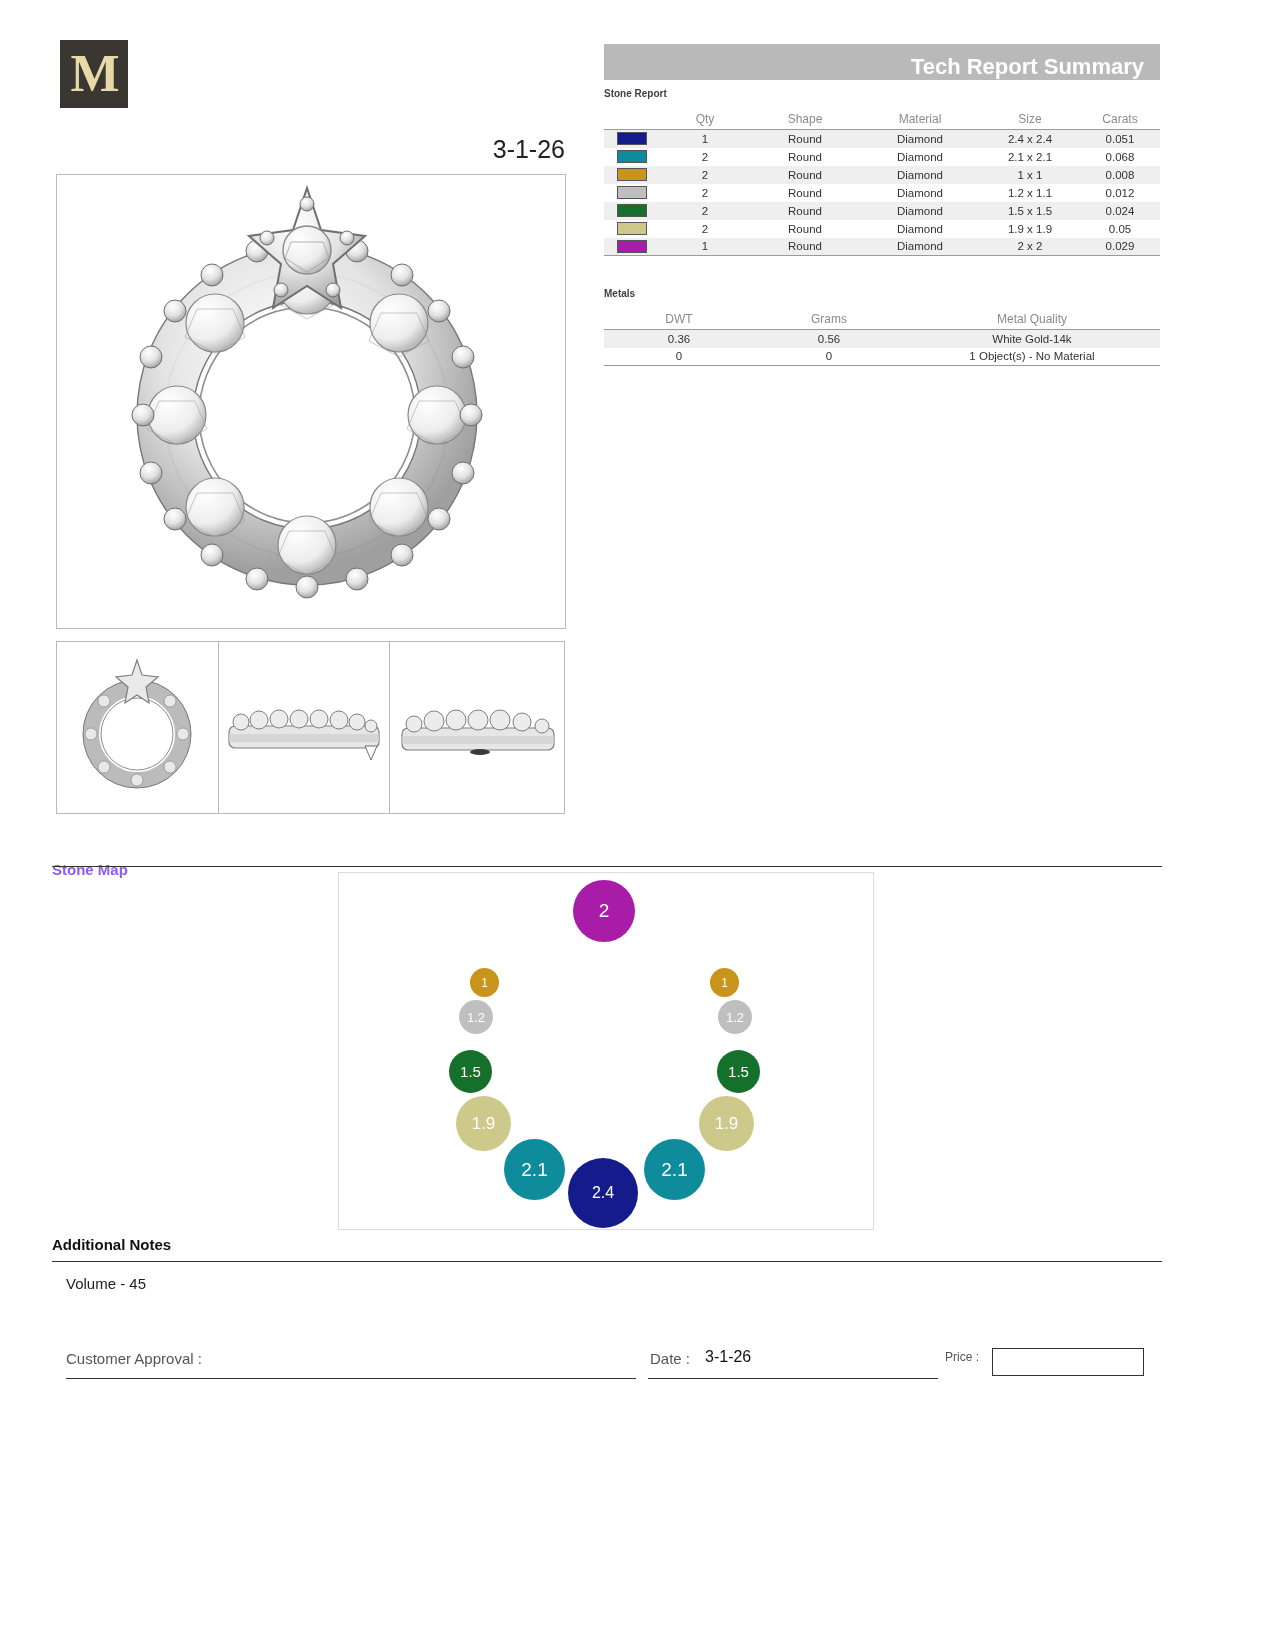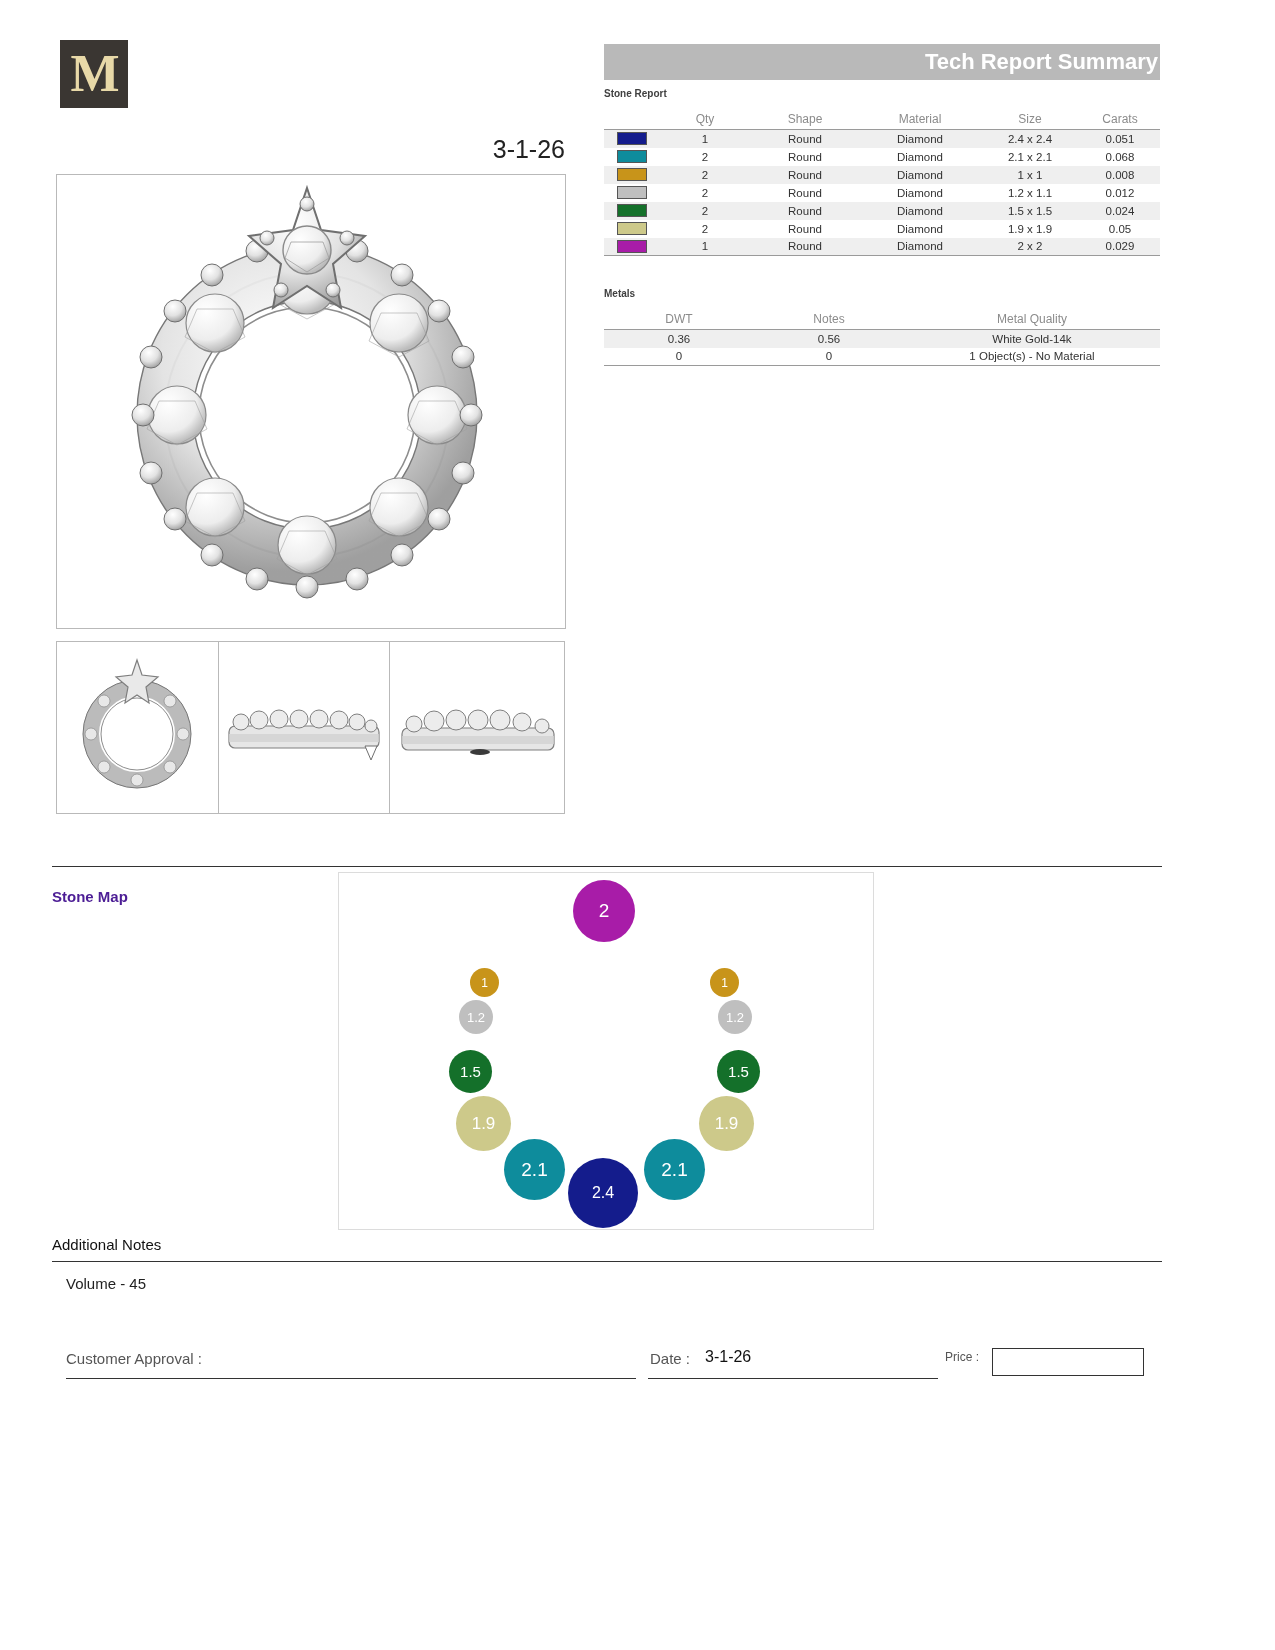--- a/index.html
+++ b/index.html
@@ -66,22 +66,22 @@
   #thumb-1 { width: 163px; height: 173px; }
   #thumb-2 { width: 172px; height: 173px; margin-left: -1px; }
   #thumb-3 { width: 176px; height: 173px; margin-left: -1px; }
 
   
   #tech-header {
     position: absolute;
     left: 604px; top: 44px;
     width: 556px; height: 36px;
     background: #b9b9b9;
-    display: flex; align-items: center; justify-content: flex-end;
-    padding-right: 2px;
+    display: flex; align-items: flex-end; justify-content: flex-end;
+    padding-right: 16px;
   }
   #tech-header-title {
     font-size: 22px; font-weight: bold; color: #ffffff;
   }
   .section-heading {
     position: absolute;
     font-size: 10px;
     font-weight: bold;
     color: #404040;
   }
@@ -118,22 +118,22 @@
     display: inline-block;
     width: 30px; height: 13px;
     border: 1px solid #555;
     vertical-align: middle;
   }
   td.swatch-cell { width: 56px; text-align: left; padding-left: 6px; }
 
   
   #stone-map-heading {
     position: absolute;
-    left: 52px; top: 888px;
-    font-size: 15px; font-weight: bold; color: #4c1d95;
+    left: 52px; top: 861px;
+    font-size: 15px; font-weight: bold; color: #8b5cf6;
   }
   #stone-map-rule {
     position: absolute;
     left: 52px; top: 866px;
     width: 1110px; height: 1px; background: #333;
   }
   #stone-map-frame {
     position: absolute;
     left: 338px; top: 872px;
     width: 536px; height: 358px;
@@ -146,21 +146,21 @@
     display: flex; align-items: center; justify-content: center;
     color: #ffffff;
     font-size: 17px;
     font-weight: normal;
   }
 
   
   #notes-heading {
     position: absolute;
     left: 52px; top: 1236px;
-    font-size: 15px; font-weight: normal; color: #111;
+    font-size: 15px; font-weight: bold; color: #111;
   }
   #notes-rule {
     position: absolute;
     left: 52px; top: 1261px;
     width: 1110px; height: 1px; background: #333;
   }
   #notes-text {
     position: absolute;
     left: 66px; top: 1275px;
     font-size: 15px; color: #222;
@@ -418,21 +418,21 @@
       </tr>
     </tbody>
 </table>
 
 <div class="section-heading" id="metals-heading">Metals</div>
 
 <table class="report" id="metals-table">
   <thead>
     <tr>
       <th style="width:150px;">DWT</th>
-      <th style="width:150px;">Notes</th>
+      <th style="width:150px;">Grams</th>
       <th style="width:256px;">Metal Quality</th>
     </tr>
   </thead>
   <tbody id="metals-table-body">
       <tr>
         <td>0.36</td>
         <td>0.56</td>
         <td>White Gold-14k</td>
       </tr>
       <tr>

